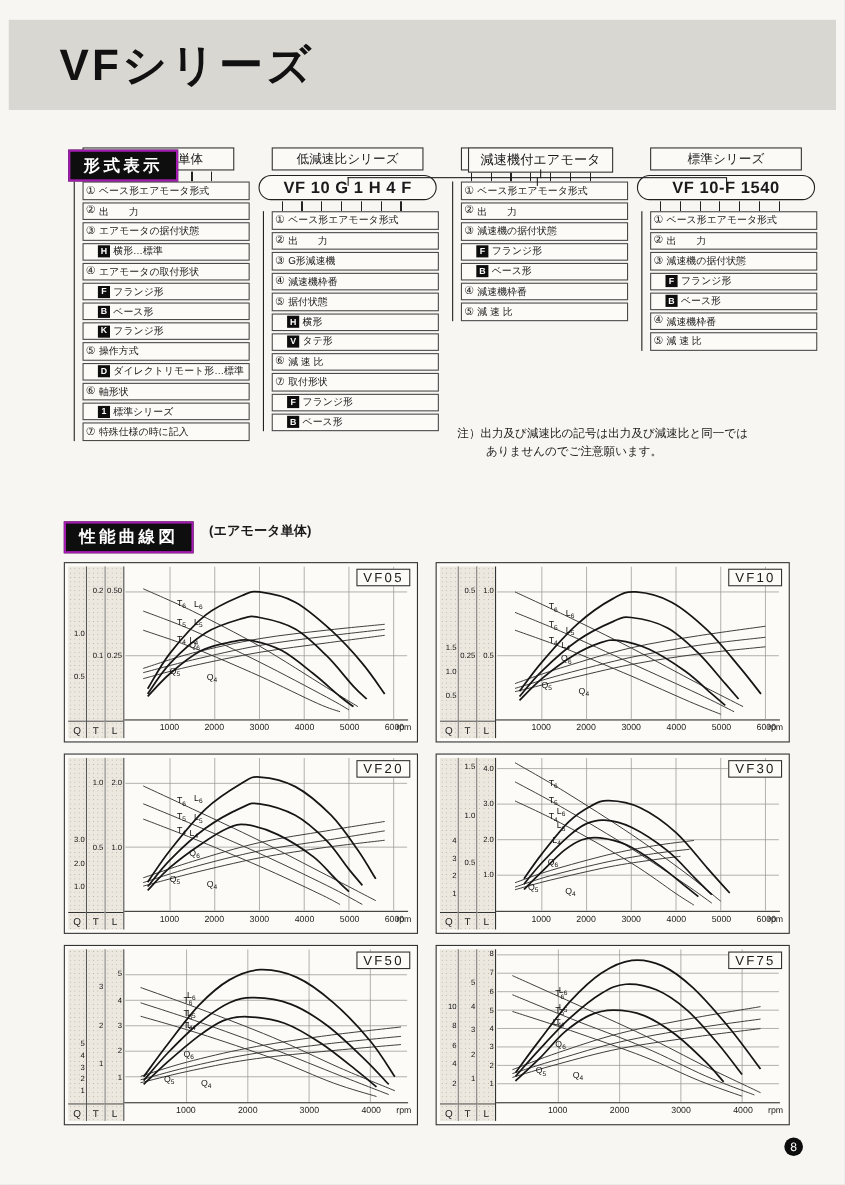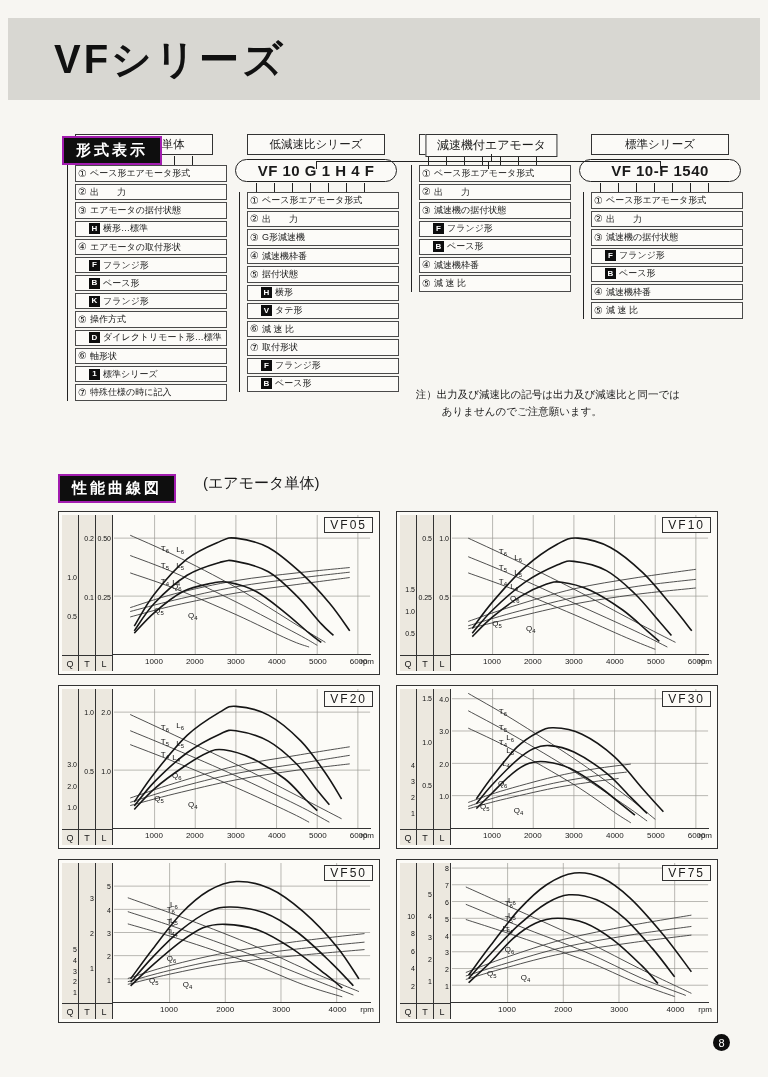--- a/index.html
+++ b/index.html
@@ -33,21 +33,21 @@
   .item-row .inum { font-size:10px; }
   .item-row.sub { padding-left:13px; }
   .key { display:inline-flex; width:11px; height:11px; background:#0d0d0d; color:#fff; font-size:8px; font-weight:bold;
          align-items:center; justify-content:center; flex:none; }
   .model-note { position:absolute; left:52%; top:252px; font-size:10.5px; line-height:1.6; }
 
   
   .perf-section { margin:22px 46px 0 58px; }
   .perf-head { display:flex; align-items:flex-start; }
   .perf-right { margin-left:14px; }
-  .perf-sub { font-size:15px; font-weight:normal;margin-left:13px; }
+  .perf-sub { font-size:12px; font-weight:bold; }
   .perf-note { font-size:9px; margin-top:2px; color:#222; }
   .charts-grid { margin-top:8px; display:grid; grid-template-columns:322px 322px; gap:10px 16px; }
 
   .chart { width:322px; height:164px; border:1px solid #333; background:#fcfbf7; display:flex; padding:3px 2px 3px 3px; }
   .strip { width:17px; border-right:1px solid #333; display:flex; flex-direction:column; flex:none; }
   .strip-ticks { position:relative; height:140px; background-color:#ece8df;
                  background-image:radial-gradient(#b8b2a4 .6px,transparent .7px); background-size:4px 4px; }
   .strip-tick { position:absolute; right:1px; transform:translateY(-50%); font-size:7px; color:#111; }
   .strip-letter { height:16px; border-top:1px solid #333; display:flex; align-items:center; justify-content:center;
                   font-size:9px; background-color:#ece8df;

